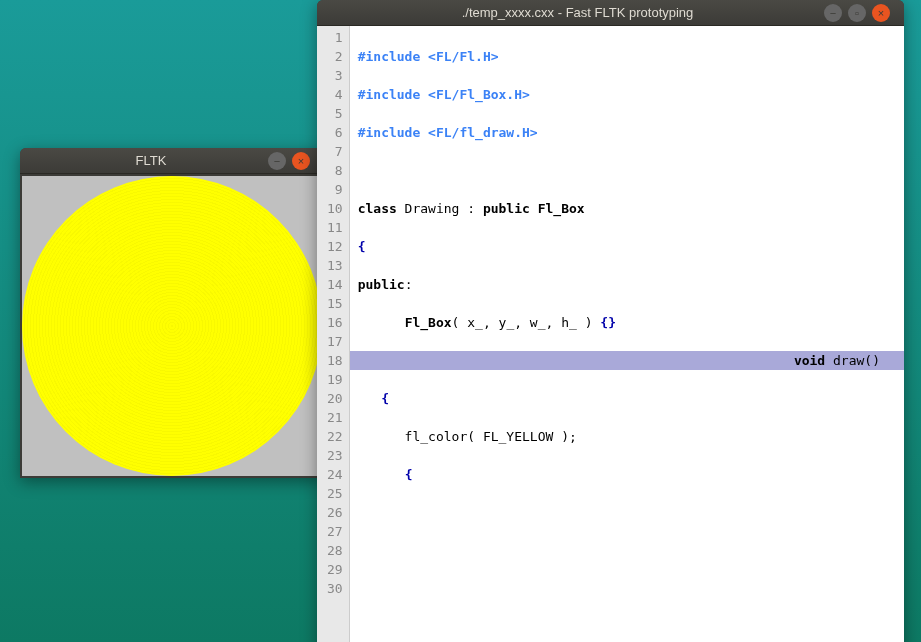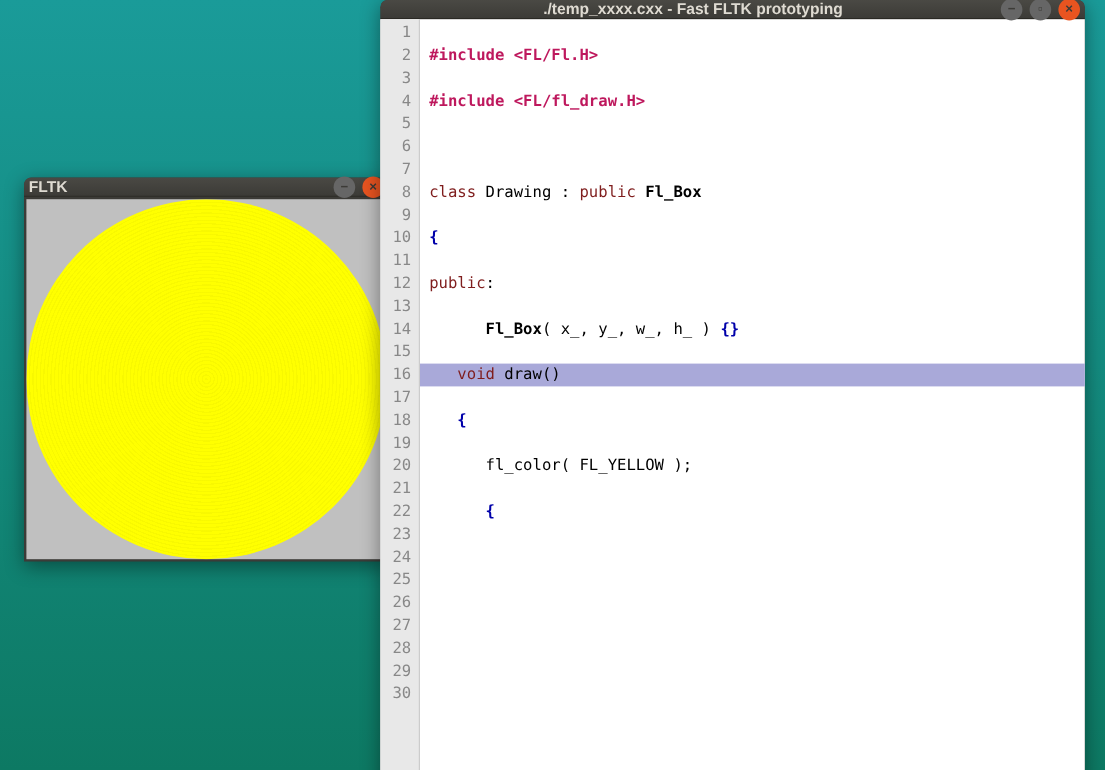--- a/index.html
+++ b/index.html
@@ -10,32 +10,32 @@
       position: relative;
       overflow: hidden;
     }
     .window {
       position: absolute;
       background: #3c3b37;
       border-radius: 6px 6px 0 0;
       box-shadow: 0 4px 16px rgba(0,0,0,0.4);
     }
     .titlebar {
-      height: 16px;
+      height: 26px;
       background: linear-gradient(180deg, #4a4944 0%, #3c3b37 100%);
       border-radius: 6px 6px 0 0;
       display: flex;
       align-items: center;
-      padding: 0 4px;
+      padding: 0 14px;
       color: #dfdbd2;
-      font-weight: bold;
+      font-weight: normal;
       font-size: 13px;
       border-bottom: 1px solid #2a2924;
     }
-    .titlebar-title { flex: 1; }
+    .titlebar-title { flex: 1; text-align: center; }
     .win-controls { display: flex; gap: 6px; }
     .win-btn {
       width: 18px; height: 18px;
       border-radius: 50%;
       display: inline-flex;
       align-items: center;
       justify-content: center;
       font-size: 11px;
       color: #3c3b37;
       cursor: pointer;
@@ -97,24 +97,24 @@
       padding: 2px 8px;
       white-space: pre;
       flex: 1;
       color: #000;
       position: relative;
     }
     .code .line { display: block; height: 19px; }
     .code .hl-line {
       background: #a9a9d9;
       margin-left: -8px; margin-right: -8px;
-      padding-left: 8px; padding-right: 13px;
-    }
-    .kw { color: #7f1d1d; font-weight: normal; }
-    .pre { color: #be185d; font-weight: bold; }
+      padding-left: 8px; padding-right: 24px; text-align: right;
+    }
+    .kw { color: #000000; font-weight: bold; }
+    .pre { color: #3b82f6; font-weight: bold; }
     .num { color: #666600; }
     .br { color: #0000aa; font-weight: bold; }
     .id { font-weight: bold; text-align: right; }
   </style>
 </head>
 <body>
 
 <div class="window" id="fltk-window">
   <div class="titlebar">
     <span class="titlebar-title">FLTK</span>
@@ -163,20 +163,21 @@
 23
 24
 25
 26
 27
 28
 29
 30</div>
     <div class="code">
 <span class="line"><span class="pre">#include &lt;FL/Fl.H&gt;</span></span>
+<span class="line"><span class="pre">#include &lt;FL/Fl_Box.H&gt;</span></span>
 <span class="line"><span class="pre">#include &lt;FL/fl_draw.H&gt;</span></span>
 <span class="line"></span>
 <span class="line"><span class="kw">class</span><span> Drawing : </span><span class="kw">public</span><span class="id"> Fl_Box</span></span>
 <span class="line"><span class="br">{</span></span>
 <span class="line"><span class="kw">public</span><span>:</span></span>
 <span class="line"><span>      </span><span class="id">Fl_Box</span><span>( x_, y_, w_, h_ ) </span><span class="br">{}</span></span>
 <span class="line hl-line"><span>   </span><span class="kw">void</span><span> draw()</span></span>
 <span class="line"><span>   </span><span class="br">{</span></span>
 <span class="line"><span>      fl_color( FL_YELLOW );</span></span>
 <span class="line"><span>      </span><span class="br">{</span></span>

